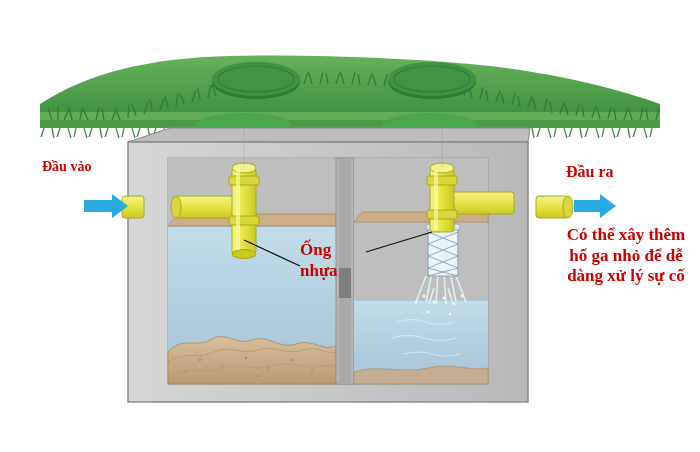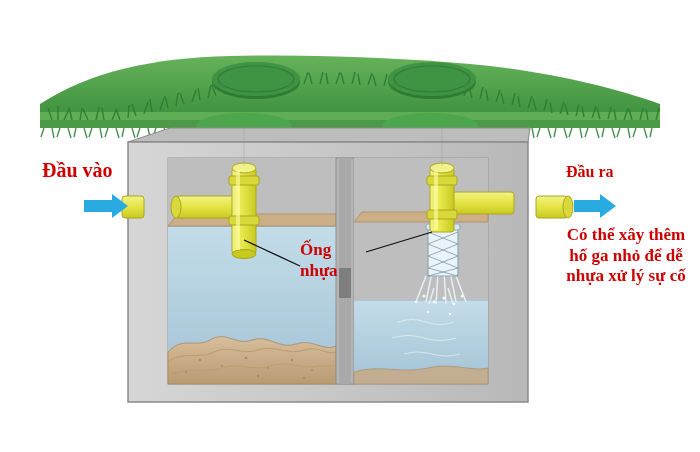--- a/index.html
+++ b/index.html
@@ -13,21 +13,21 @@
   .stage{position:absolute;left:0;top:0;width:700px;height:452px;}
   svg{display:block;}
   .lbl{
     position:absolute;
     color:#cc0000;
     font-weight:bold;
     font-family:"Liberation Serif", serif;
     line-height:1.22;
     white-space:pre-line;
   }
-  #label-inlet{left:42px;top:158px;font-size:20px;}
+  #label-inlet{left:42px;top:158px;font-size:14px;}
   #label-outlet{left:566px;top:162px;font-size:16px;}
   #label-manhole{left:560px;top:225px;font-size:17px;text-align:center;width:132px;}
   #label-pipe{left:300px;top:240px;font-size:17px;text-align:left;width:90px;}
 </style>
 </head>
 <body>
 
 <div class="stage">
 
   <svg width="700" height="452" viewBox="0 0 700 452">
@@ -250,18 +250,18 @@
       <path d="M244,240 L300,266"></path>
       <path d="M432,232 L366,252"></path>
     </g>
 
   </svg>
 
   <div class="lbl" id="label-inlet">Đầu vào</div>
 
   <div class="lbl" id="label-outlet">Đầu ra</div>
 
-  <div class="lbl" id="label-manhole">Có thể xây thêm hố ga nhỏ để dễ nhựa xử lý sự cố</div>
+  <div class="lbl" id="label-manhole">Có thể xây thêm hố ga nhỏ để dễ dàng xử lý sự cố</div>
 
   <div class="lbl" id="label-pipe">Ống
 nhựa</div>
 
 </div>
 
 </body></html>

